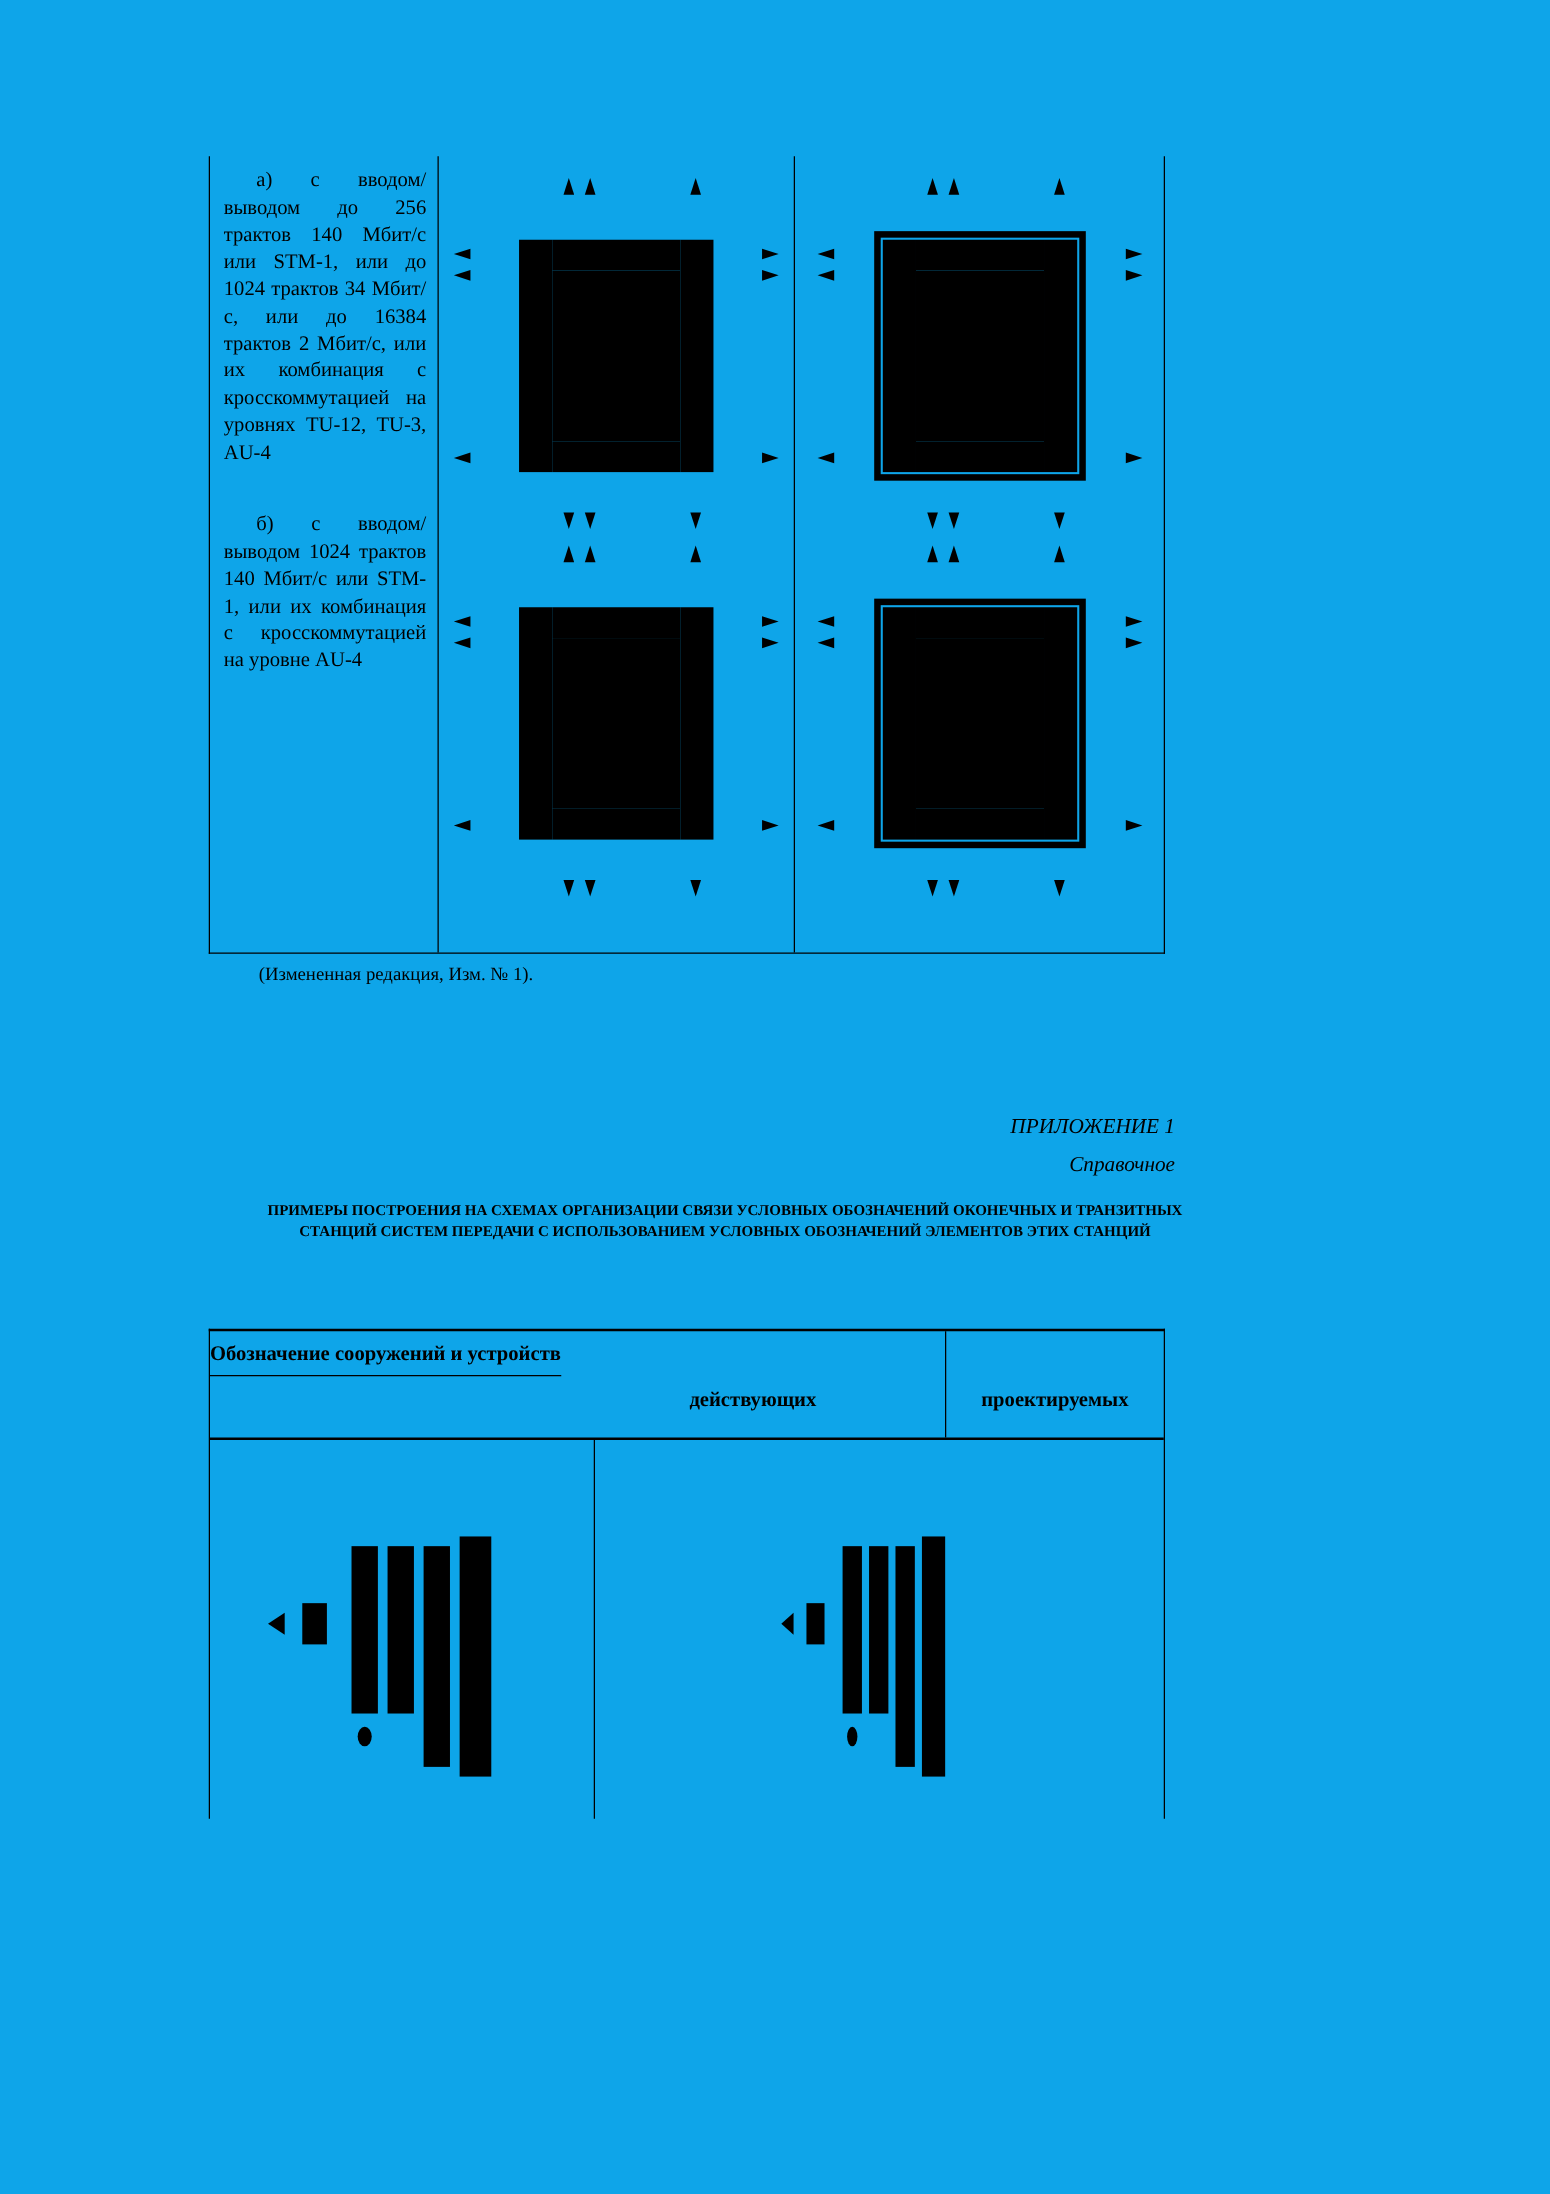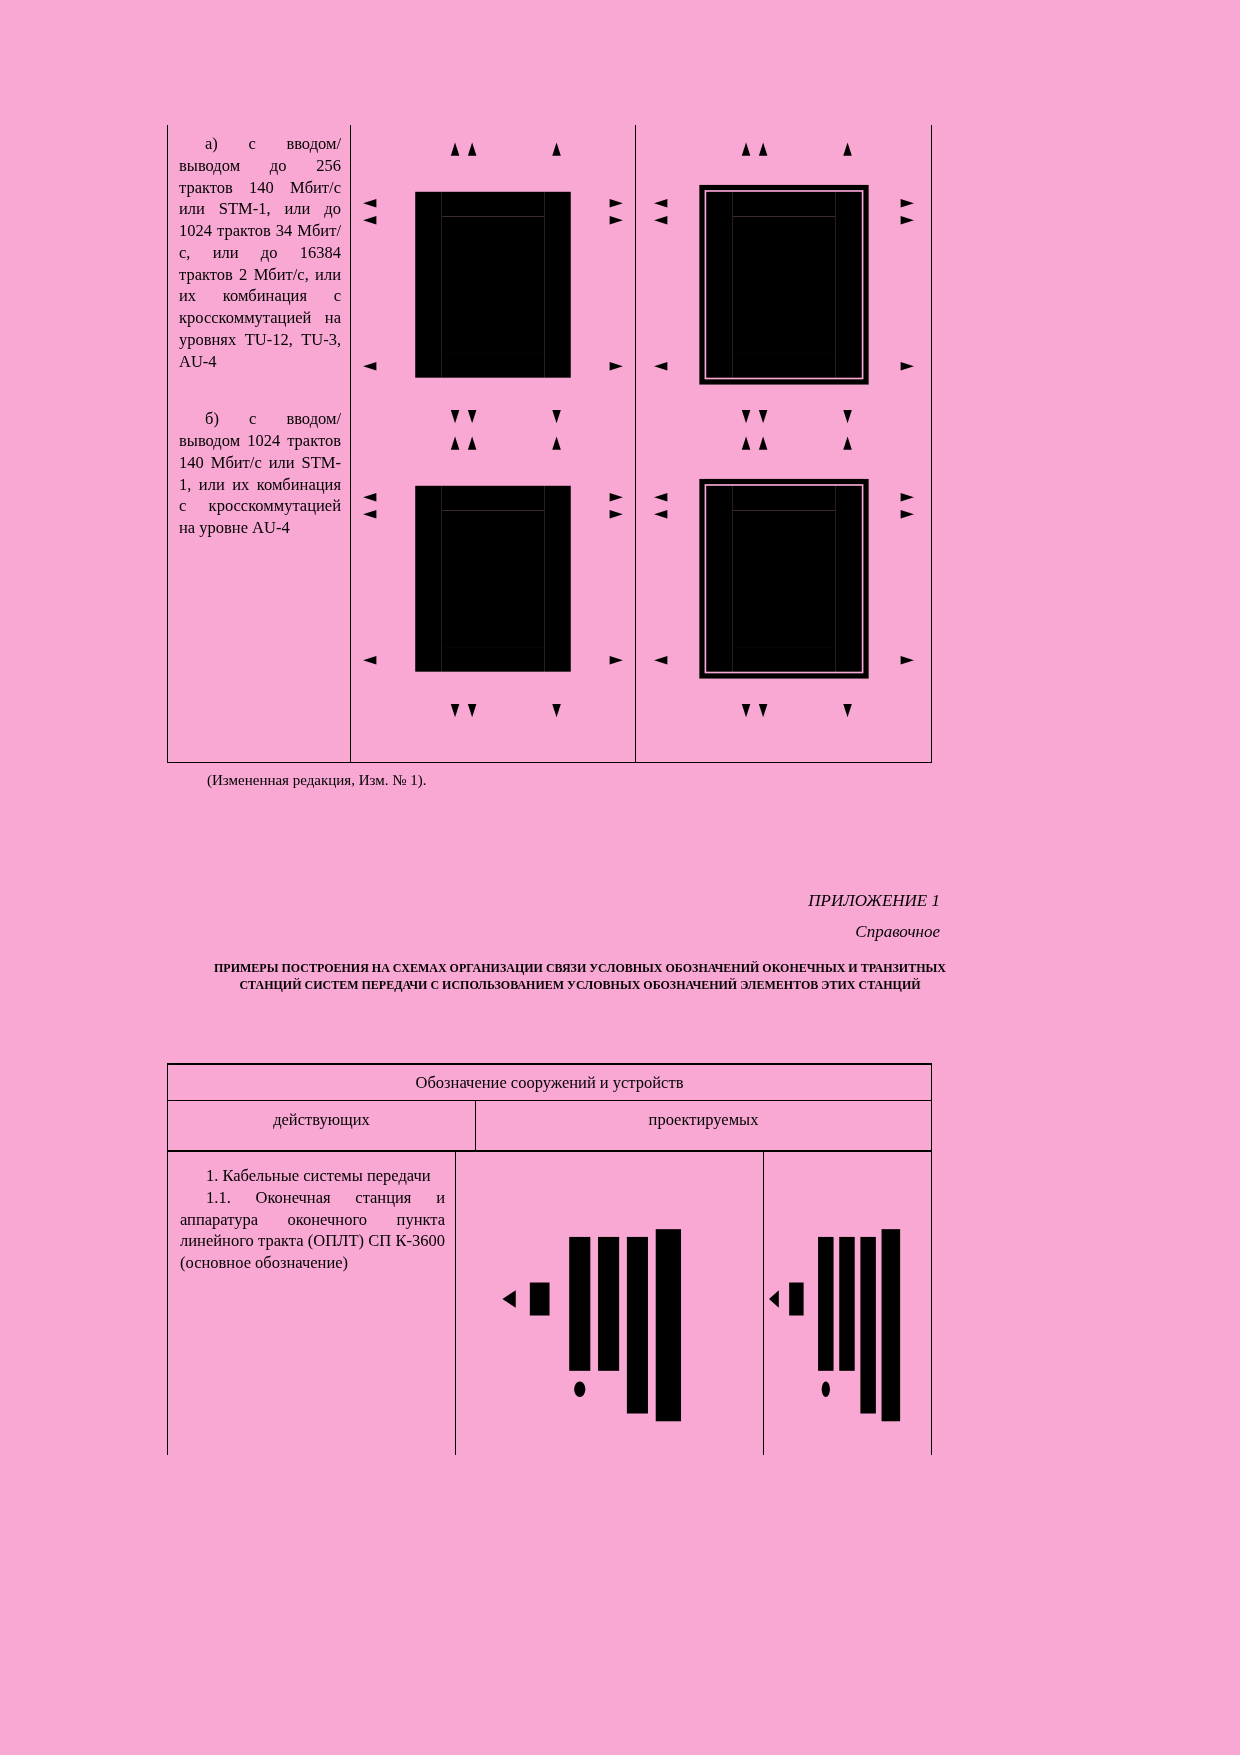--- a/index.html
+++ b/index.html
@@ -1,17 +1,17 @@
 <!DOCTYPE html>
 <html><head>
 <meta charset="utf-8">
 <style>
   html,body{margin:0;padding:0;background:#e8e8e8;}
   .page{
-    position:relative;width:1240px;height:1755px;background:#f9a8d4;
+    position:relative;width:1240px;height:1755px;background:#0ea5e9;
     font-family:"Liberation Serif",serif;color:#000;overflow:hidden;
     margin:0 auto;
   }
   
   .ttable{
     position:absolute;left:167px;top:125px;width:765px;height:638px;
     border-left:1.8px solid #000;border-right:1.8px solid #000;border-bottom:1.8px solid #000;
     box-sizing:border-box;display:flex;
   }
   .tcol{box-sizing:border-box;height:100%;}
@@ -36,21 +36,21 @@
     text-align:center;font-size:12px;font-weight:bold;line-height:1.45;}
   
   .btable{
     position:absolute;left:167px;top:1063px;width:765px;height:392px;
     border-left:1.8px solid #000;border-right:1.8px solid #000;border-top:2px solid #000;
     box-sizing:border-box;font-size:16.5px;
   }
   .bt-hdr{display:flex;height:87px;border-bottom:2.4px solid #000;box-sizing:border-box;}
   .bt-name-h{width:288px;border-right:1.8px solid #000;box-sizing:border-box;
     display:flex;align-items:center;justify-content:center;}
-  .bt-right{flex:1;display:flex;flex-direction:column;}
+  .bt-right{flex:1;display:flex;flex-direction:row;font-weight:bold;}
   .bt-group{height:36px;border-bottom:1.6px solid #000;box-sizing:border-box;
     display:flex;align-items:center;justify-content:center;}
   .bt-subs{flex:1;display:flex;}
   .bt-sub{display:flex;align-items:flex-end;justify-content:center;padding-bottom:20px;box-sizing:border-box;}
   .bt-sub1{width:308px;border-right:1.8px solid #000;}
   .bt-sub2{flex:1;}
   .bt-body{display:flex;height:303px;}
   .bt-cell{box-sizing:border-box;height:100%;}
   .bt-cell-name{width:288px;border-right:1.8px solid #000;padding:13px 10px 0 12px;
     text-align:justify;line-height:1.32;}
@@ -207,24 +207,20 @@
     <div class="bt-hdr">
       <div class="bt-right">
         <div class="bt-group">Обозначение сооружений и устройств</div>
         <div class="bt-subs">
           <div class="bt-sub bt-sub1">действующих</div>
           <div class="bt-sub bt-sub2">проектируемых</div>
         </div>
       </div>
     </div>
     <div class="bt-body">
-      <div class="bt-cell bt-cell-name">
-        <p>1. Кабельные системы передачи</p>
-        <p>1.1. Оконечная станция и аппаратура оконечного пункта линейного тракта (ОПЛТ) СП К-3600 (основное обозначение)</p>
-      </div>
       <div class="bt-cell bt-cell-sym1">
         <svg class="sym exist" viewBox="0 0 310 235" width="218" height="228" preserveAspectRatio="none">
           <use href="#oplt-core"></use>
           <text class="bar-label" x="238" y="132" transform="rotate(-90 238 127)">ЛТ К-3600</text>
         </svg>
       </div>
       <div class="bt-cell bt-cell-sym2">
         <svg class="sym proj" viewBox="0 0 310 235" width="160" height="228" preserveAspectRatio="none">
           <use href="#oplt-core"></use>
           <text class="bar-label" x="238" y="132" transform="rotate(-90 238 127)">ЛТ К-3600</text>

